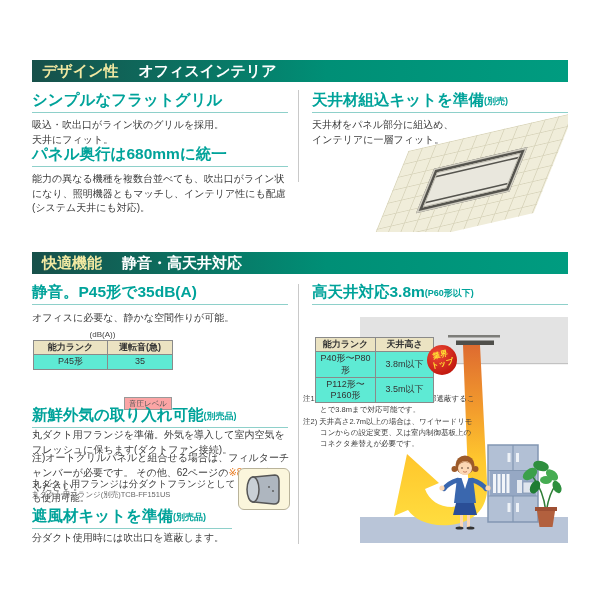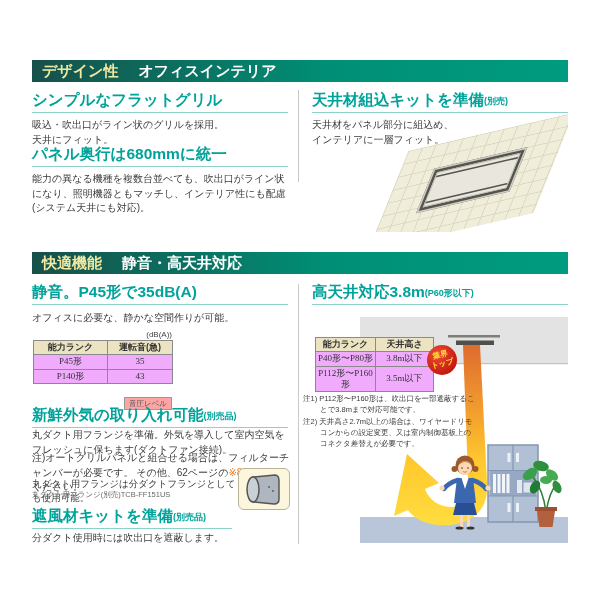--- a/index.html
+++ b/index.html
@@ -20,23 +20,23 @@
   .p{position:absolute;font-size:10px;line-height:1.45;color:#3b3b3b;}
   .pre{white-space:pre-line;}
 
   .vdiv{position:absolute;width:1px;background:#c9c9c9;}
 
   
   table.spec{position:absolute;border-collapse:collapse;table-layout:fixed;}
   table.spec th,table.spec td{border:1px solid #8a8a8a;font-size:9px;text-align:center;
       padding:1px 0;line-height:1.25;margin-top:48px;}
   table.spec th{background:#ebe3c2;font-weight:bold;color:#333;}
-  table.spec td{background:#f0abfc;color:#333;font-family:Liberation Serif, serif;}
-
-  .dblabel{position:absolute;font-size:8px;color:#444;text-align:right;}
+  table.spec td{background:#5eead4;color:#333;}
+
+  .dblabel{position:absolute;font-size:8px;color:#444;text-align:center;}
   .notebox{position:absolute;border:1px solid #999;background:#fca5a5;color:#555;
            font-size:7.5px;padding:1px 4px;line-height:1.2;}
   .asof{position:absolute;font-size:7px;color:#8b4537;text-align:right;}
   .note{position:absolute;font-size:7.5px;line-height:1.45;color:#3b3b3b;
         padding-left:17px;text-indent:-17px;}
   .caption{position:absolute;font-size:7.5px;color:#666;}
   .ref{color:#e87a1e;}
 
   
   .ceilpic{position:absolute;left:368px;top:110px;width:200px;height:122px;overflow:hidden;}
@@ -113,24 +113,20 @@
         <col style="width:65px">
       </colgroup>
     <tbody>
         <tr>
       <th>能力ランク</th>
       <th>運転音(急)</th>
     </tr>
     <tr>
       <td>P45形</td>
       <td>35</td>
-    </tr>
-    <tr>
-      <td>P140形</td>
-      <td>43</td>
     </tr>
   </tbody>
     </table>
   <div class="notebox" style="left:124px;top:397px;">音圧レベル</div>
 
   <div class="h" style="left:32px;top:406px;width:256px;">
     <span>新鮮外気の取り入れ可能</span><span class="sub">(別売品)</span>
   </div>
   <div class="p" style="left:32px;top:428px;width:260px;">丸ダクト用フランジを準備。外気を導入して室内空気をフレッシュに保ちます(ダクトファン接続)。</div>
   <div class="p" style="left:32px;top:451px;width:260px;">

